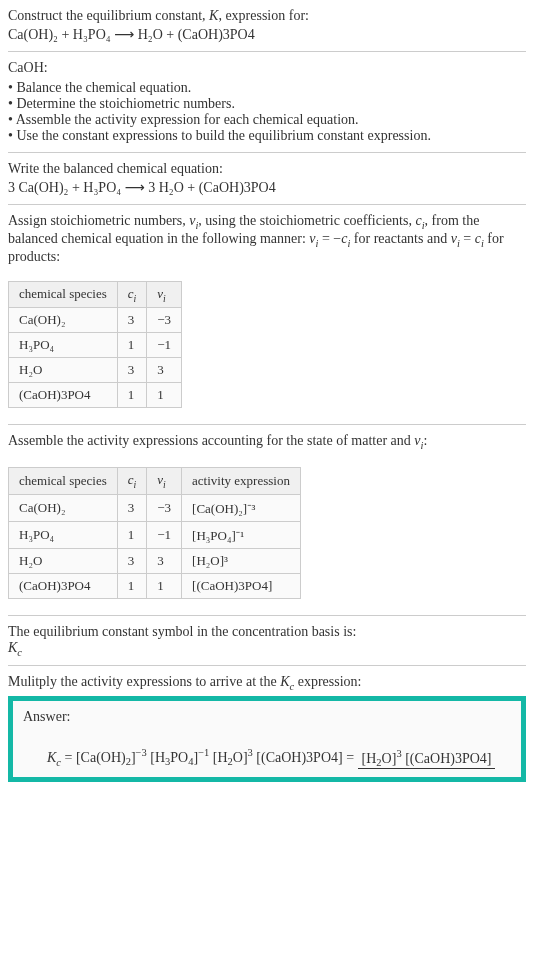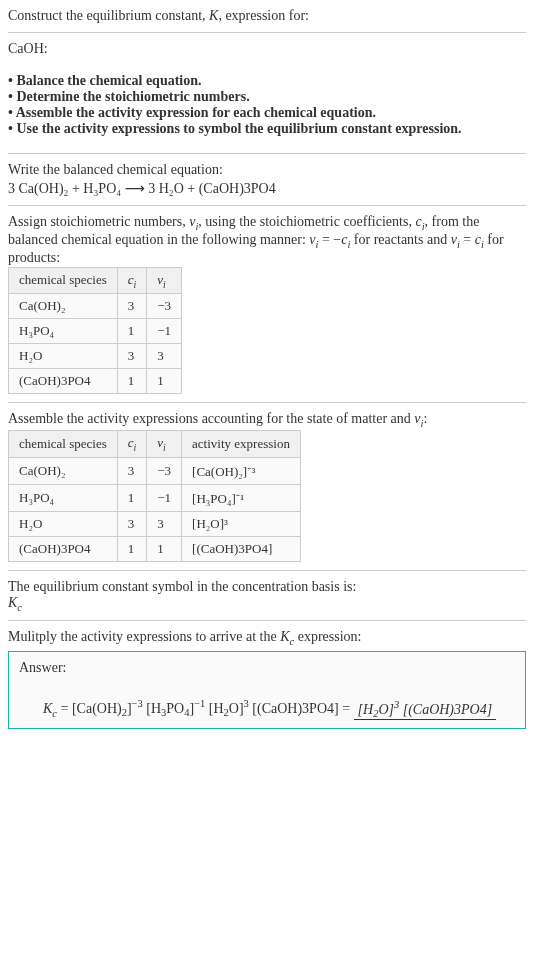--- a/index.html
+++ b/index.html
@@ -15,91 +15,90 @@
   .section {
     margin-bottom: 4px;
   }
   hr {
     border: none;
     border-top: 1px solid #ccc;
     margin: 8px 0;
   }
   table.data {
     border-collapse: collapse;
-    margin: 1px 0;
+    margin: 16px 0;
   }
   table.data td, table.data th {
     border: 1px solid #ccc;
     padding: 4px 10px;
     font-weight: normal;
     text-align: left;
     background: #fafafa;
     font-size: 13px;
   }
   table.data th {
     background: #f0f0f0;
   }
   .center {
     text-align: center;
   }
   .answer-box {
-    border: 1px solid #14b8a6;
+    border: 5px solid #14b8a6;
     background: #fafafa;
     padding: 8px 10px;
     margin-top: 4px;
   }
   sub, sup {
     font-size: 0.75em;
   }
   .frac {
     display: inline-block;
     vertical-align: middle;
     text-align: center;
   }
   .frac .num {
     display: block;
     border-bottom: 1px solid #333;
     padding: 0 4px;
-    font-style: italic;
   }
   .frac .den {
     display: block;
     padding: 0 4px;
   }
   .eq-line {
     margin: 2px 0;
   }
   ul.plan {
     list-style: none;
     padding-left: 0;
-    margin: 16px 0;
-    font-weight: bold;
+    margin: 4px 0;
   }
   ul.plan li::before {
     content: "• ";
   }
   .ital { font-style: italic; }
 </style>
 </head>
 <body>
 
 <div class="section">
   <div>
     Construct the equilibrium constant, <span class="ital">K</span>, expression for:
   </div>
+  <div class="eq-line">Ca(OH)₂ + H₃PO₄ ⟶ H₂O + (CaOH)3PO4</div>
 </div>
 <hr>
 
 <div class="section">
   <div>CaOH:</div>
   <ul class="plan">
     <li>Balance the chemical equation.</li>
     <li>Determine the stoichiometric numbers.</li>
     <li>Assemble the activity expression for each chemical equation.</li>
-    <li>Use the activity expressions to symbol the equilibrium constant expression.</li>
+    <li>Use the constant expressions to build the equilibrium constant expression.</li>
   </ul>
 </div>
 <hr>
 
 <div class="section">
   <div>Write the balanced chemical equation:</div>
   <div class="eq-line">3 Ca(OH)₂ + H₃PO₄ ⟶ 3 H₂O + (CaOH)3PO4</div>
 </div>
 <hr>
 

